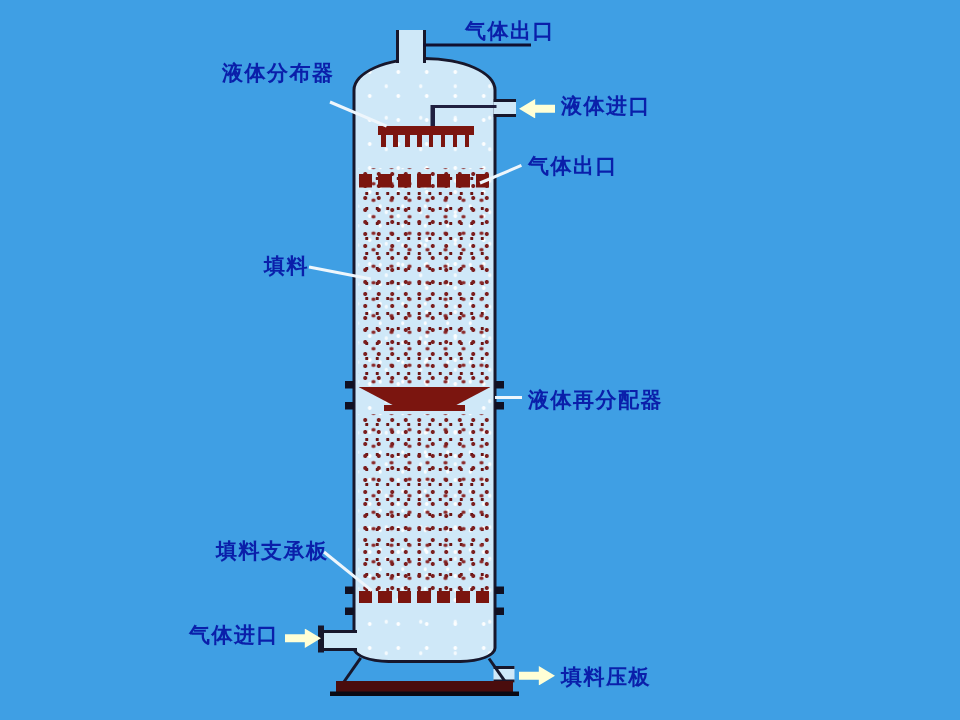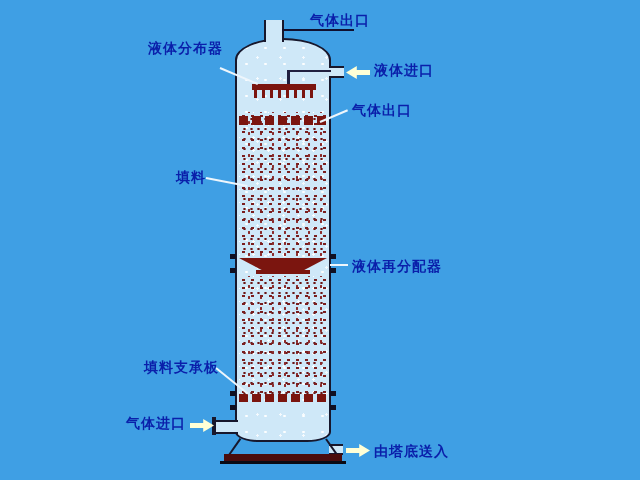--- a/index.html
+++ b/index.html
@@ -147,16 +147,16 @@
   <div class="abs arrow arrow-right" style="left:346px;top:444px;"></div>
 
   <div class="abs plabel" style="left:310px;top:12px;">气体出口</div>
   <div class="abs plabel" style="left:148px;top:40px;">液体分布器</div>
   <div class="abs plabel" style="left:374px;top:62px;text-align:right;">液体进口</div>
   <div class="abs plabel" style="left:352px;top:102px;">气体出口</div>
   <div class="abs plabel" style="left:176px;top:169px;">填料</div>
   <div class="abs plabel" style="left:144px;top:359px;">填料支承板</div>
   <div class="abs plabel" style="left:352px;top:258px;">液体再分配器</div>
   <div class="abs plabel" style="left:126px;top:415px;text-align:right;">气体进口</div>
-  <div class="abs plabel" style="left:374px;top:443px;">由塔底送入</div>
+  <div class="abs plabel" style="left:374px;top:443px;">填料压板</div>
 
 
 </div>
 
 </body></html>

